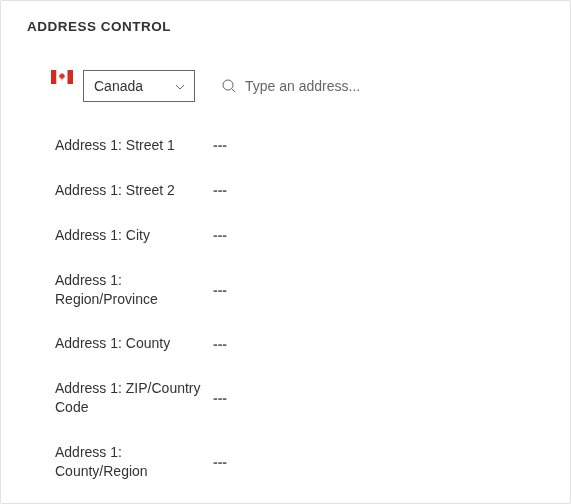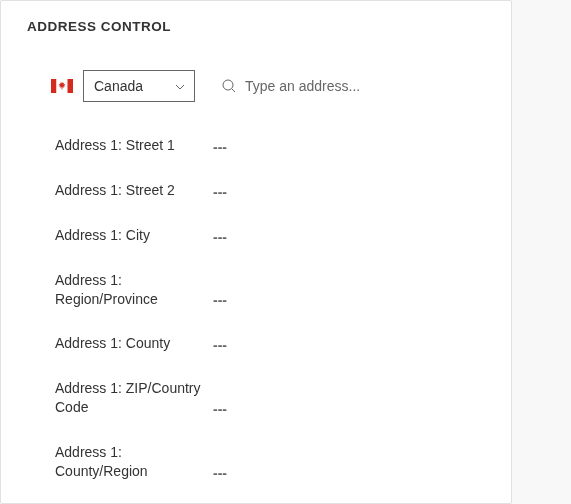--- a/index.html
+++ b/index.html
@@ -2,39 +2,38 @@
 <html><head>
 <meta charset="utf-8">
 <style>
   * { box-sizing: border-box; margin: 0; padding: 0; }
   body {
     font-family: "Segoe UI", -apple-system, BlinkMacSystemFont, sans-serif;
     background: #f8f8f8;
     padding: 0;
   }
   .card {
-    width: 512px;
+    width: 571px;
     height: 504px;
     background: #fff;
     border: 1px solid #e1e1e1;
     border-radius: 2px;
     padding: 18px 26px 20px 26px;
     position: relative;
   }
   .card-title {
     font-size: 13.5px;
     font-weight: 600;
     letter-spacing: 0.5px;
     color: #333;
     text-transform: uppercase;
     margin-bottom: 36px;
   }
   .top-row {
     display: flex;
-    align-items: center;
     gap: 10px;
     padding-left: 24px;
     margin-bottom: 34px;
   }
   .flag {
     width: 22px;
     height: 14px;
     display: inline-block;
     flex-shrink: 0;
   }
@@ -78,21 +77,21 @@
     font-family: inherit;
   }
   .search-input::placeholder {
     color: #666;
   }
   .fields {
     padding-left: 28px;
   }
   .field-row {
     display: flex;
-    align-items: flex-end;
+    align-items: center;
     margin-bottom: 26px;
   }
   .field-label {
     width: 158px;
     font-size: 14px;
     color: #333;
     line-height: 1.35;
     padding-right: 8px;
   }
   .field-value {

